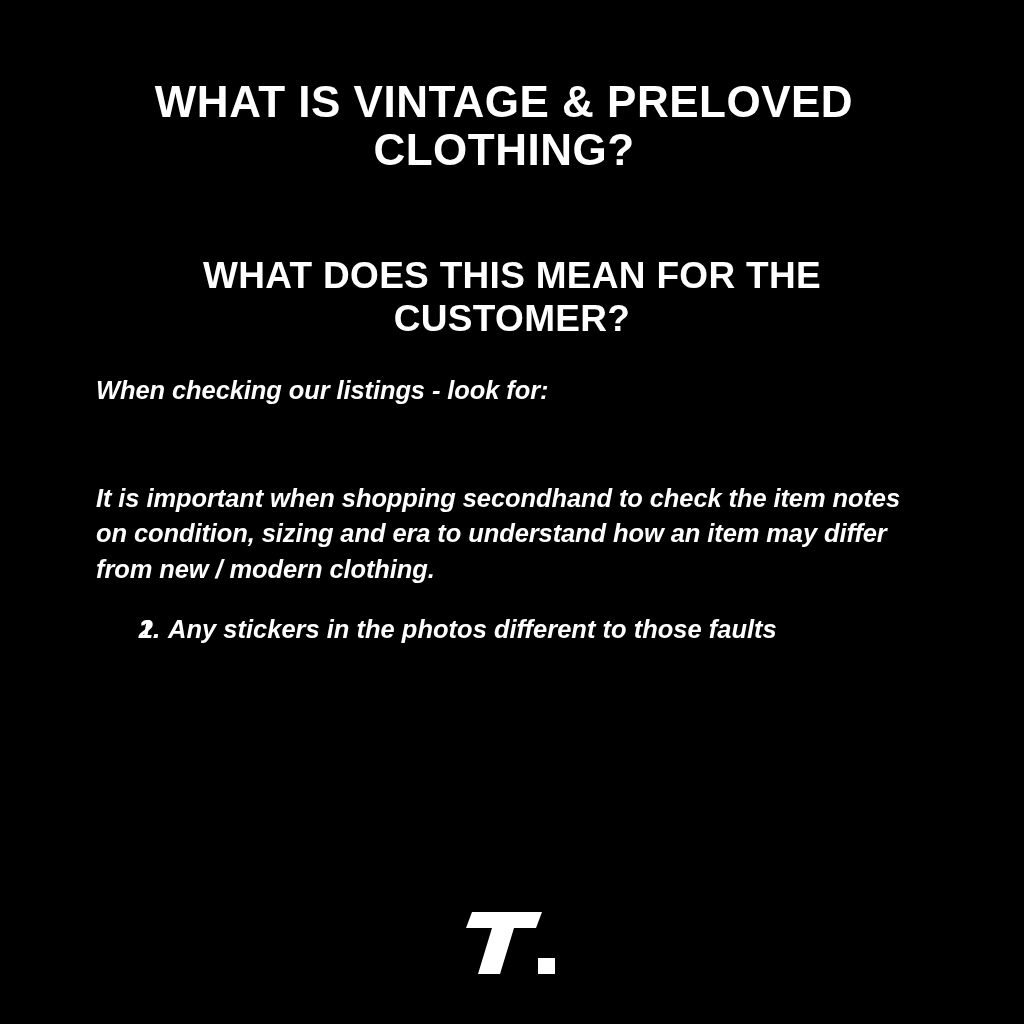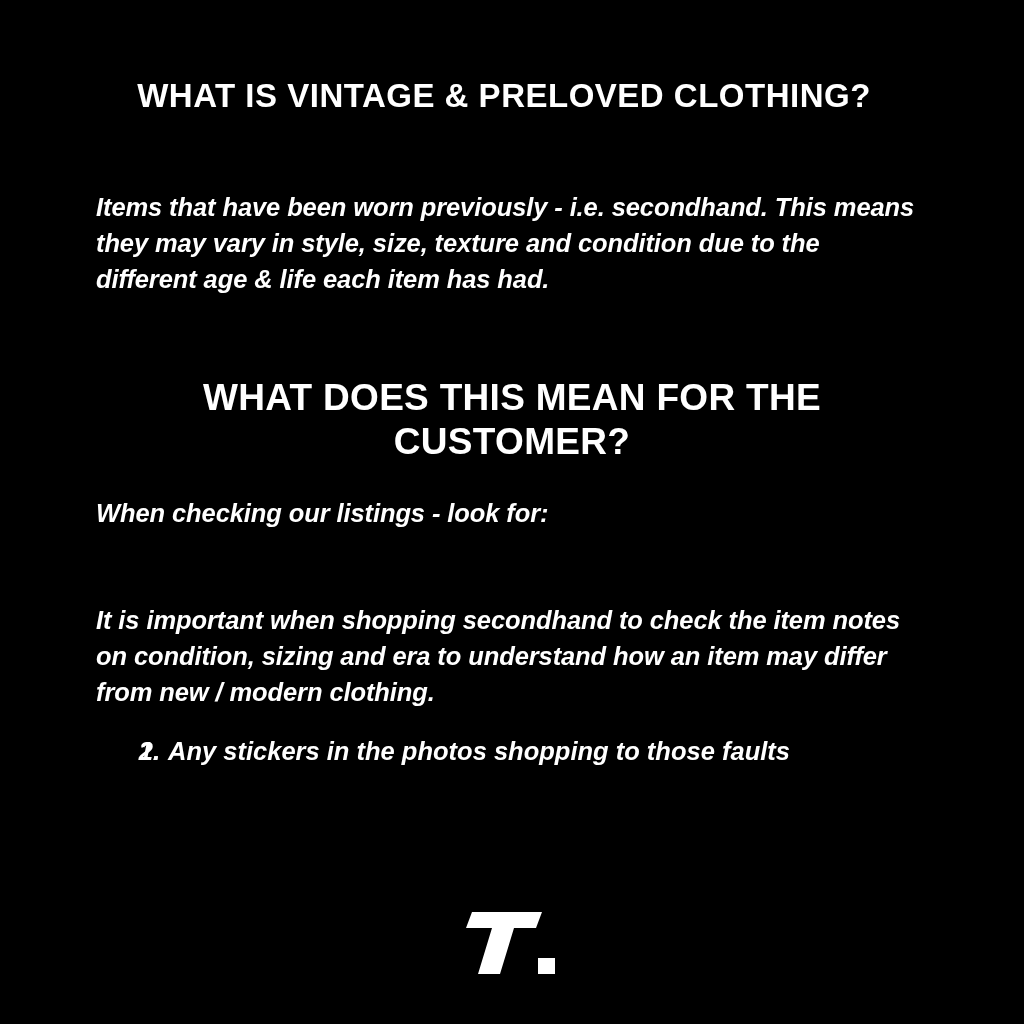--- a/index.html
+++ b/index.html
@@ -16,21 +16,21 @@
   }
   .page {
     position: relative;
     width: 1024px;
     height: 1024px;
     box-sizing: border-box;
     padding: 0;
   }
   .heading-main {
     text-align: center;
-    font-size: 33px;
+    font-size: 44px;
     font-weight: bold;
     letter-spacing: 0.5px;
     line-height: 1.1;
     margin: 0;
     padding: 78px 56px 0 40px;
   }
   .body-block {
     font-size: 25.5px;
     font-style: italic;
     font-weight: bold;
@@ -80,35 +80,34 @@
     display: inline-block;
   }
 </style>
 </head>
 <body>
 
 <div class="page">
 
   <h1 class="heading-main">WHAT IS VINTAGE &amp; PRELOVED CLOTHING?</h1>
 
-  <p class="body-block block-1">Items that have been worn previously - i.e. secondhand. This means they may vary in style, size, texture and condition due to the different age &amp; life each item has had.</p>
 
   <h2 class="heading-sub">WHAT DOES THIS MEAN FOR THE CUSTOMER?</h2>
 
   <p class="body-block block-3">When checking our listings - look for:</p>
 
   <p class="body-block block-2">It is important when shopping secondhand to check the item notes on condition, sizing and era to understand how an item may differ from new / modern clothing.</p>
 
   <ul class="list">
     <li>
       <span class="num">1.</span>
     </li>
     <li>
       <span class="num">2.</span>
-      <span>Any stickers in the photos shopping to those faults</span>
+      <span>Any stickers in the photos different to those faults</span>
     </li>
   </ul>
 
   <div class="logo">
     <svg width="96" height="68" viewBox="0 0 96 68" xmlns="http://www.w3.org/2000/svg">
       <polygon points="8,0 78,0 72,16 50,16 36,62 14,62 28,16 2,16" fill="#ffffff"></polygon>
       <rect x="74" y="46" width="17" height="16" fill="#ffffff"></rect>
     </svg>
   </div>
 

